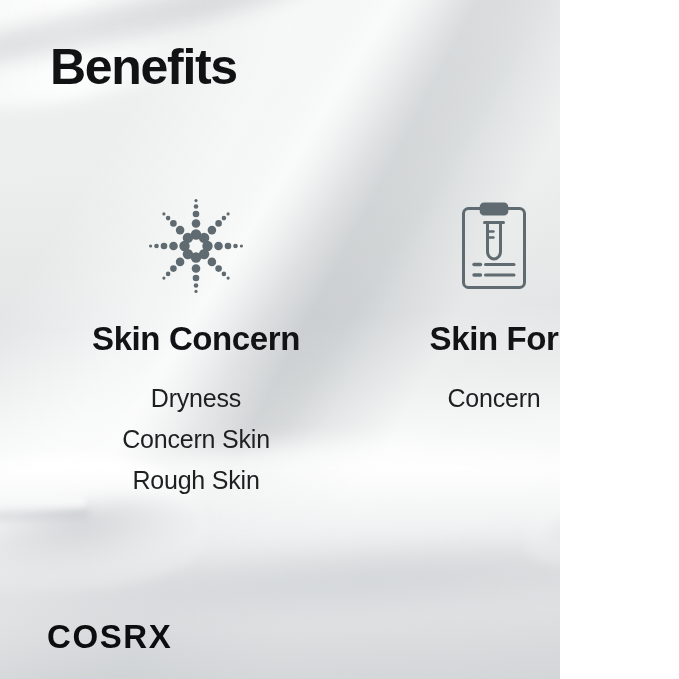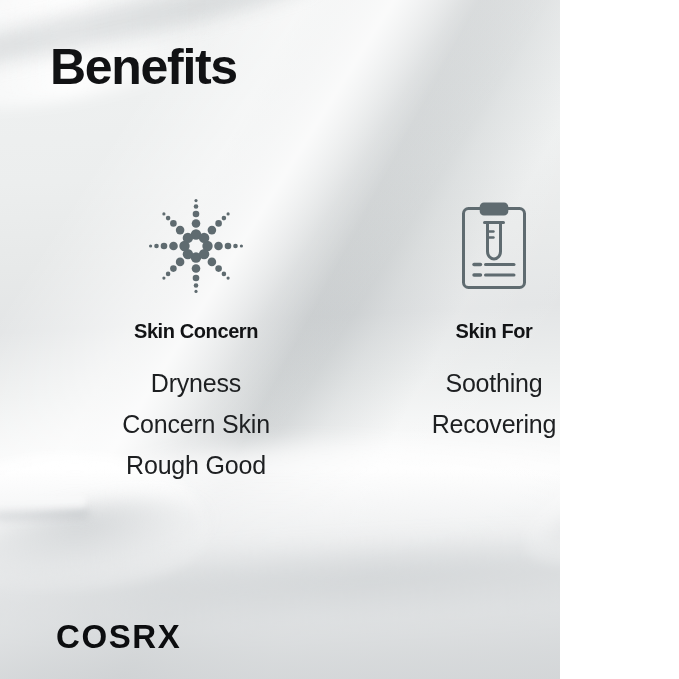--- a/index.html
+++ b/index.html
@@ -274,21 +274,21 @@
   .icon-wrap {
     width: 100px;
     height: 100px;
     display: flex;
     align-items: center;
     justify-content: center;
   }
 
   .col-heading {
     margin-top: 24px;
-    font-size: 20px;
+    font-size: 33px;
     font-weight: 700;
     letter-spacing: -0.4px;
     color: #121315;
     white-space: nowrap;
   }
 
   .col-list {
     margin-top: 20px;
     display: flex;
     flex-direction: column;
@@ -298,21 +298,21 @@
     font-size: 25px;
     font-weight: 400;
     letter-spacing: -0.2px;
     color: #1d1f21;
     line-height: 41px;
     white-space: nowrap;
   }
 
   #brand-logo {
     position: absolute;
-    left: 56px;
+    left: 47px;
     top: 618px;
     font-size: 33px;
     font-weight: 700;
     letter-spacing: 1.6px;
     color: #0c0d0f;
     white-space: nowrap;
   }
 
   svg { display: block; overflow: visible; }
 </style>
@@ -397,21 +397,21 @@
               <circle cx="80.1" cy="80.1" r="1.6"></circle>
             </g>
           </svg>
         </div>
 
         <div class="col-heading">Skin Concern</div>
 
         <div class="col-list">
           <div class="col-list-item">Dryness</div>
           <div class="col-list-item">Concern Skin</div>
-          <div class="col-list-item">Rough Good</div>
+          <div class="col-list-item">Rough Skin</div>
         </div>
       </div>
 
       <div class="col col-right">
 
         <div class="icon-wrap">
           <svg width="66" height="88" viewBox="0 0 66 88" aria-hidden="true">
             <g fill="none" stroke="#5f6b70" stroke-width="3" stroke-linecap="round" stroke-linejoin="round">
 
               <rect x="2.5" y="6.5" width="61" height="79" rx="5" ry="5"></rect>
@@ -431,22 +431,21 @@
               <line x1="24.5" y1="62.5" x2="53" y2="62.5"></line>
               <line x1="13" y1="73" x2="19.5" y2="73" stroke-width="3.4"></line>
               <line x1="24.5" y1="73" x2="53" y2="73"></line>
             </g>
           </svg>
         </div>
 
         <div class="col-heading">Skin For</div>
 
         <div class="col-list">
-          <div class="col-list-item">Soothing</div>
-          <div class="col-list-item">Recovering</div>
+          <div class="col-list-item">Concern</div>
         </div>
       </div>
 
     </div>
 
     <div id="brand-logo">COSRX</div>
 
   </div>
 </div>
 

